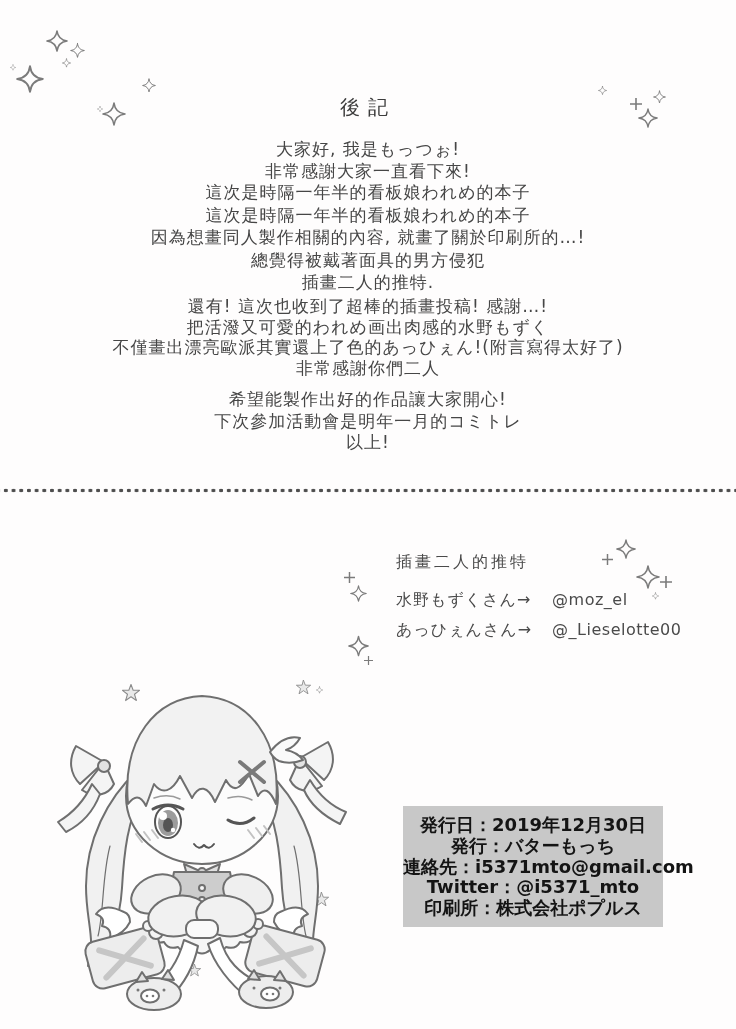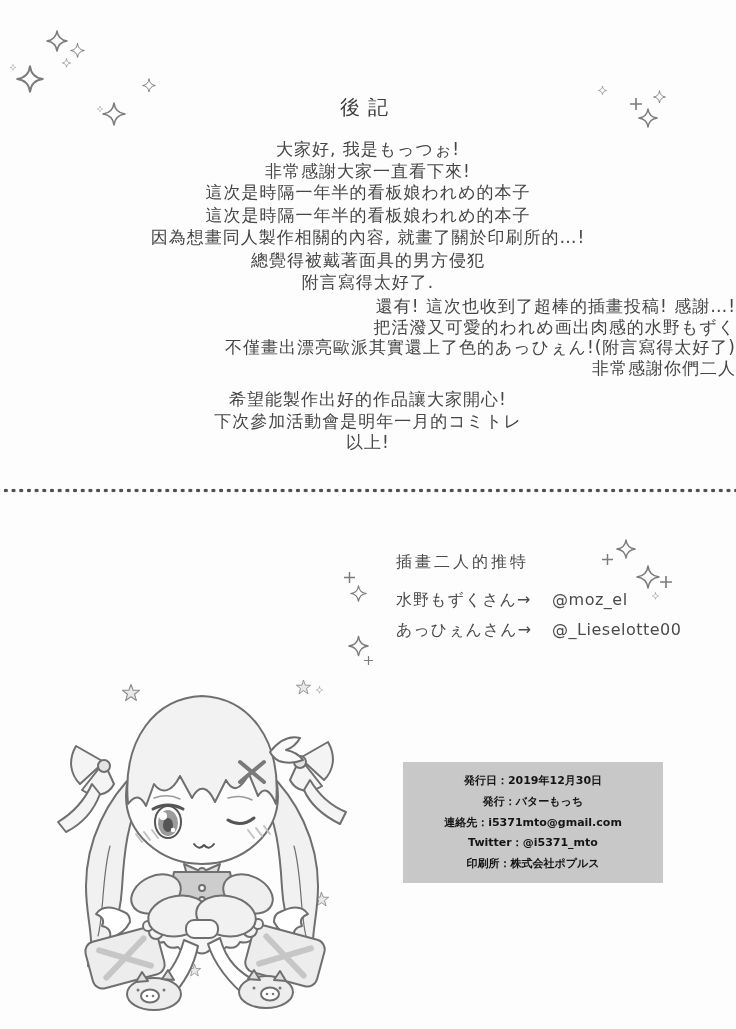--- a/index.html
+++ b/index.html
@@ -16,21 +16,21 @@
     position:absolute;top:94px;left:0;width:736px;margin:0;
     text-align:center;font-size:20px;font-weight:500;letter-spacing:8px;color:#3c3c3c;
   }
   .para{
     position:absolute;left:0;width:736px;text-align:center;
     font-size:17px;letter-spacing:1px;color:#464646;
   }
   .para .line{white-space:nowrap;}
   .p1{top:138px;line-height:22px;}
   .p2{top:181px;line-height:22.5px;}
-  .p3{top:296px;line-height:20.5px;text-align:right;}
+  .p3{top:296px;line-height:20.5px;}
   .p4{top:389px;line-height:21.5px;}
 
   .dotted-divider{
     position:absolute;top:486px;left:0;width:736px;height:7px;
     background-image:radial-gradient(circle,#4e4e4e 1.7px,rgba(0,0,0,0) 2.1px);
     background-size:7.7px 7px;background-repeat:repeat-x;background-position:2px 1px;
   }
 
   .tw-heading{
     position:absolute;left:396px;top:552px;
@@ -38,23 +38,23 @@
   }
   .tw-row{position:absolute;left:396px;width:320px;font-size:16px;color:#4a4a4a;letter-spacing:1px;white-space:nowrap;}
   .tw-row-1{top:590px;}
   .tw-row-2{top:612px;margin-top:8px;}
   .tw-name{display:inline-block;min-width:150px;}
   .tw-handle{display:inline-block;letter-spacing:0.5px;}
 
   .chibi{position:absolute;left:52px;top:676px;width:300px;height:350px;}
 
   .colophon{
-    position:absolute;left:403px;top:762px;width:260px;height:121px;
+    position:absolute;left:403px;top:806px;width:260px;height:121px;
     background:#c8c8c8;box-sizing:border-box;padding-top:9px;
-    text-align:center;font-weight:700;font-size:11px;line-height:20.8px;
+    text-align:center;font-weight:700;font-size:18px;line-height:20.8px;
     color:#141414;letter-spacing:0px;
   }
   .colophon .cline{white-space:nowrap;}
 </style>
 </head>
 <body>
 
 <div class="page">
 
   <svg class="decor" aria-hidden="true">
@@ -102,21 +102,21 @@
   <div class="para p1">
     <div class="line">大家好, 我是もっつぉ!</div>
     <div class="line">非常感謝大家一直看下來!</div>
   </div>
 
   <div class="para p2">
     <div class="line">這次是時隔一年半的看板娘われめ的本子</div>
     <div class="line">這次是時隔一年半的看板娘われめ的本子</div>
     <div class="line">因為想畫同人製作相關的內容, 就畫了關於印刷所的…!</div>
     <div class="line">總覺得被戴著面具的男方侵犯</div>
-    <div class="line">附言寫得太好了.</div>
+    <div class="line">插畫二人的推特.</div>
   </div>
 
   <div class="para p3">
     <div class="line">還有! 這次也收到了超棒的插畫投稿! 感謝…!</div>
     <div class="line">把活潑又可愛的われめ画出肉感的水野もずく</div>
     <div class="line">不僅畫出漂亮歐派其實還上了色的あっひぇん!(附言寫得太好了)</div>
     <div class="line">非常感謝你們二人</div>
   </div>
 
   <div class="para p4">

